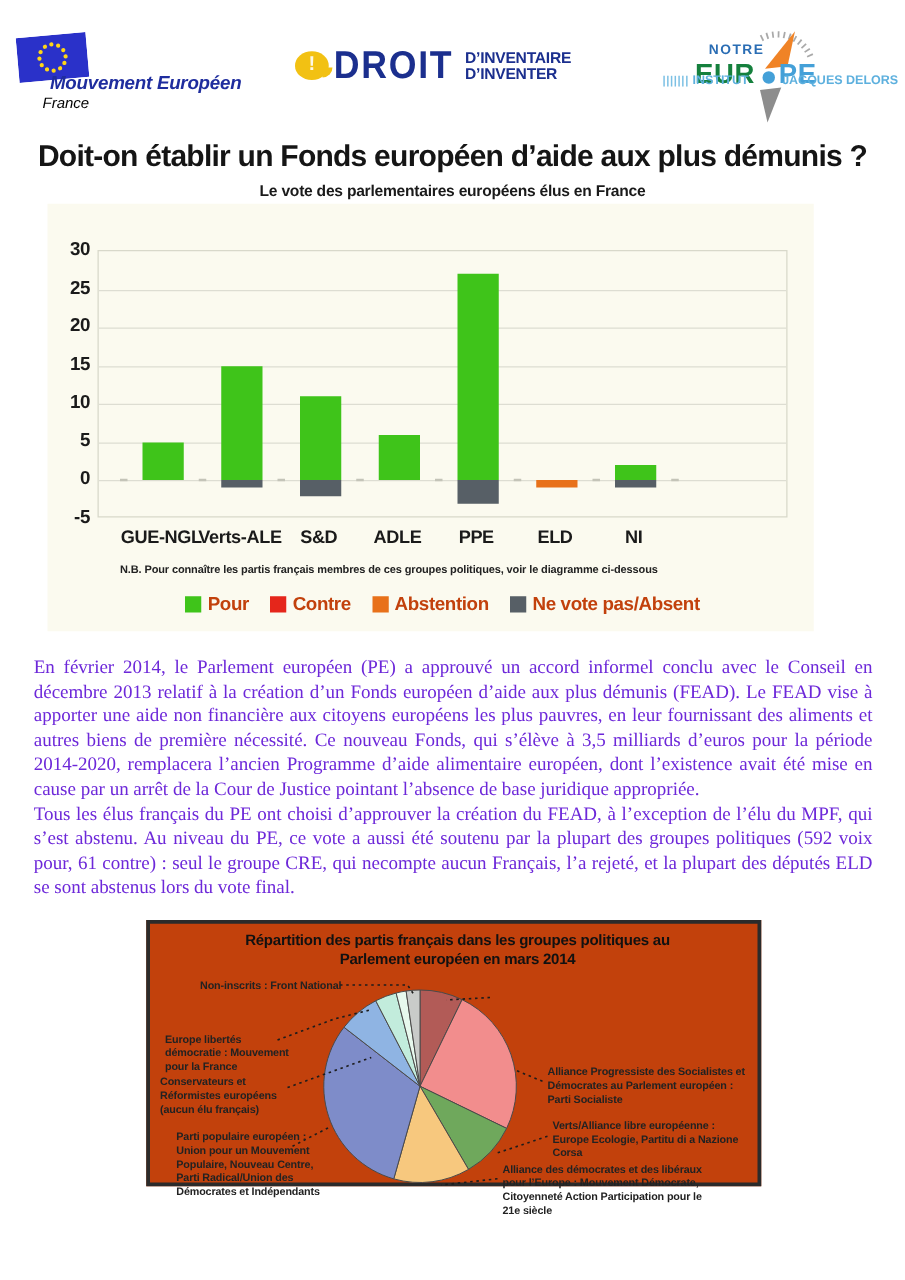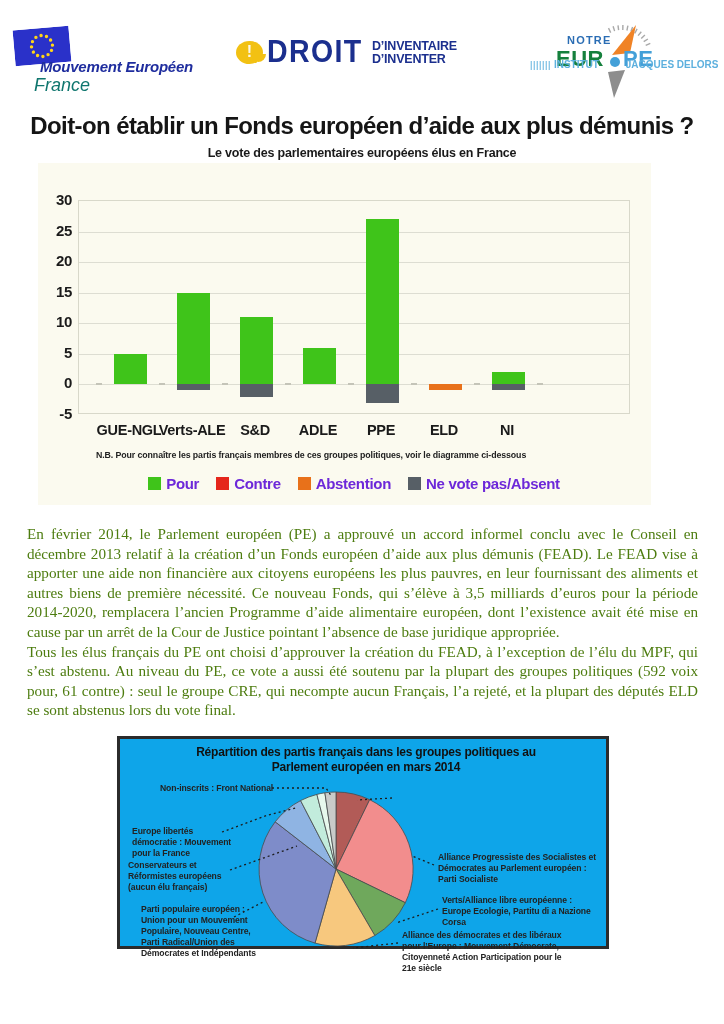--- a/index.html
+++ b/index.html
@@ -3,21 +3,21 @@
 <meta charset="utf-8">
 <style>
   * { margin:0; padding:0; box-sizing:border-box; }
   body { background:#e8e8e8; font-family:"Liberation Sans", sans-serif; }
   .page { position:relative; width:724px; height:1024px; background:#ffffff; margin:0 auto; overflow:hidden; }
 
   
   .logo-me { position:absolute; left:10px; top:26px; width:210px; height:70px; }
   .logo-me .flag { position:absolute; left:4px; top:2px; transform:rotate(-5deg); }
   .logo-me .l1 { position:absolute; left:30px; top:32px; font-size:15px; font-weight:bold; font-style:italic; color:#1f2d9e; letter-spacing:-0.2px; white-space:nowrap; }
-  .logo-me .l2 { position:absolute; left:24px; top:49px; font-size:18px; font-style:italic; color:#0f766e; }
+  .logo-me .l2 { position:absolute; left:24px; top:49px; font-size:12px; font-style:italic; color:#000000; }
 
   .logo-droit { position:absolute; left:236px; top:38px; width:250px; height:50px; }
   .logo-droit .bang { position:absolute; left:0px; top:3px; width:27px; height:23px; background:#f2c113; border-radius:50%; color:#fdf8e8; font-weight:bold; font-size:16px; text-align:center; line-height:22px; }
   .logo-droit .bang::after { content:""; position:absolute; right:-3px; bottom:2px; width:8px; height:8px; background:#f2c113; border-radius:0 0 8px 0; }
   .logo-droit .word { position:absolute; left:31px; top:-4px; font-size:31px; font-weight:bold; color:#1b2f8e; letter-spacing:1.5px; transform:scaleX(0.92); transform-origin:left; }
   .logo-droit .subs { position:absolute; left:136px; top:2px; font-size:12.5px; font-weight:bold; color:#1b2f8e; letter-spacing:-0.2px; line-height:13px; }
 
   .logo-ne { position:absolute; left:528px; top:16px; width:185px; height:84px; }
   .logo-ne .n1 { position:absolute; left:39px; top:18px; font-size:11px; font-weight:bold; color:#2a6db4; letter-spacing:1.2px; }
   .logo-ne .eur { position:absolute; left:28px; top:30px; font-size:22px; font-weight:bold; color:#15803d; letter-spacing:0.5px; }
@@ -37,27 +37,27 @@
   .plot { position:absolute; left:40px; top:37px; width:552px; height:214px; border:1px solid #d8d8ca; }
   .gridline { position:absolute; left:0; width:100%; height:1px; background:#ddddd2; }
   .ylab { position:absolute; left:0; width:34px; text-align:right; font-size:15px; font-weight:bold; color:#1a1a1a; letter-spacing:-0.3px; }
   .xlab { position:absolute; width:80px; text-align:center; font-size:14.5px; font-weight:bold; color:#1a1a1a; letter-spacing:-0.3px; top:259px; }
   .bar { position:absolute; width:33px; }
   .ztick { position:absolute; width:6px; height:2px; background:#c4c4b8; }
   .nb-note { position:absolute; left:58px; top:287px; font-size:8.8px; font-weight:bold; color:#222; letter-spacing:-0.1px; }
   .legend { position:absolute; left:40px; top:312px; width:552px; display:flex; justify-content:center; gap:17px; align-items:center; }
   .legend-item { display:flex; align-items:center; gap:5px; }
   .legend-item .sw { width:13px; height:13px; display:inline-block; }
-  .legend-item .lt { font-size:15px; font-weight:bold; color:#6d28d9; letter-spacing:-0.3px; white-space:nowrap; }
-
-  
-  .bodytext { position:absolute; left:27px; top:524px; width:671px; font-family:"Liberation Serif", serif; font-size:15.2px; line-height:19.6px; color:#4d7c0f; text-align:justify; }
-
-  
-  .pie-box { position:absolute; left:117px; top:736px; width:492px; height:213px; border:3px solid #2b2b2b; background:#0ea5e9; }
+  .legend-item .lt { font-size:15px; font-weight:bold; color:#c2410c; letter-spacing:-0.3px; white-space:nowrap; }
+
+  
+  .bodytext { position:absolute; left:27px; top:524px; width:671px; font-family:"Liberation Serif", serif; font-size:15.2px; line-height:19.6px; color:#6d28d9; text-align:justify; }
+
+  
+  .pie-box { position:absolute; left:117px; top:736px; width:492px; height:213px; border:3px solid #2b2b2b; background:#c2410c; }
   .pie-title { position:absolute; left:66px; top:6px; width:360px; text-align:center; font-size:12px; font-weight:bold; color:#111; letter-spacing:-0.2px; line-height:15px; }
   .pie-svg { position:absolute; left:0; top:0; }
   .callout { position:absolute; font-size:8.6px; font-weight:bold; color:#222; line-height:11px; letter-spacing:-0.1px; }
   .c-ni    { left:40px;  top:44px;  width:125px; }
   .c-eld   { left:12px;  top:87px;  width:106px; }
   .c-cre   { left:8px;   top:121px; width:112px; }
   .c-ppe   { left:21px;   top:165px; width:122px; }
   .c-gue   { left:276px; top:51px;  width:128px; }
   .c-sd    { left:318px; top:113px; width:158px; }
   .c-verts { left:322px; top:156px; width:158px; }

